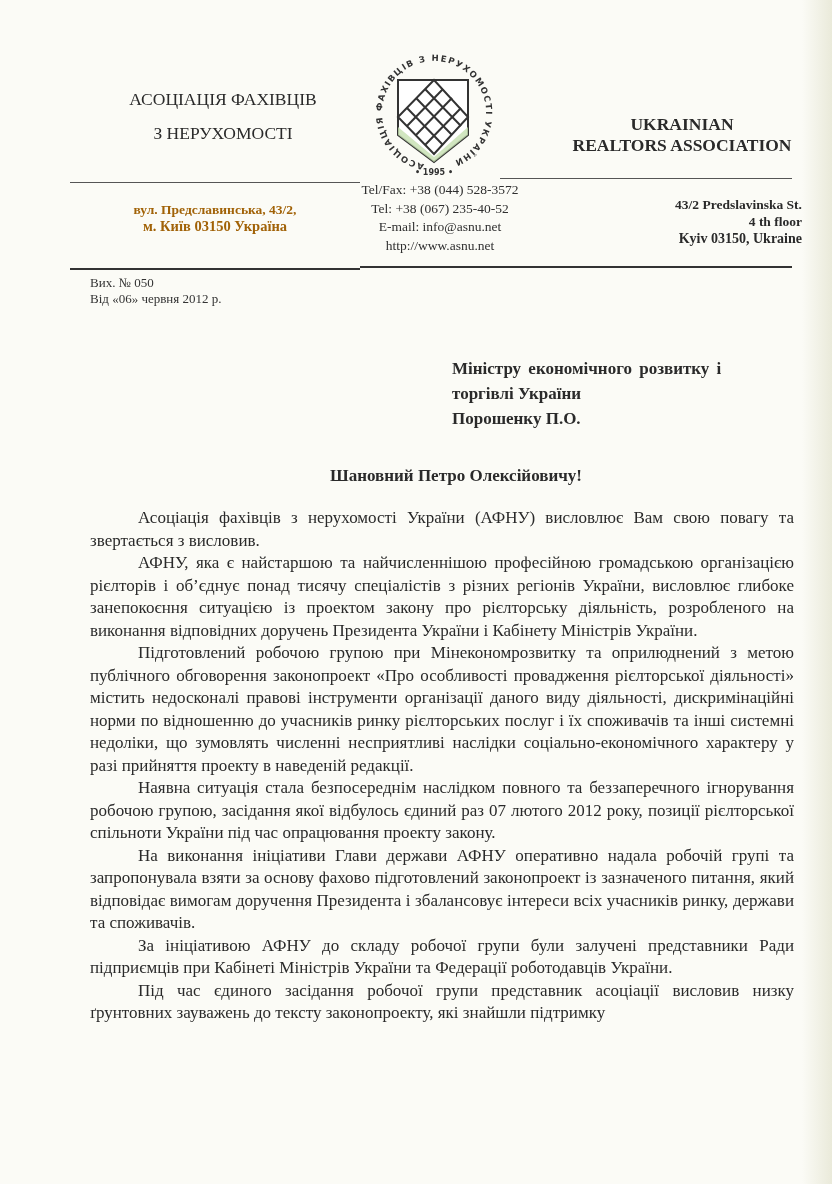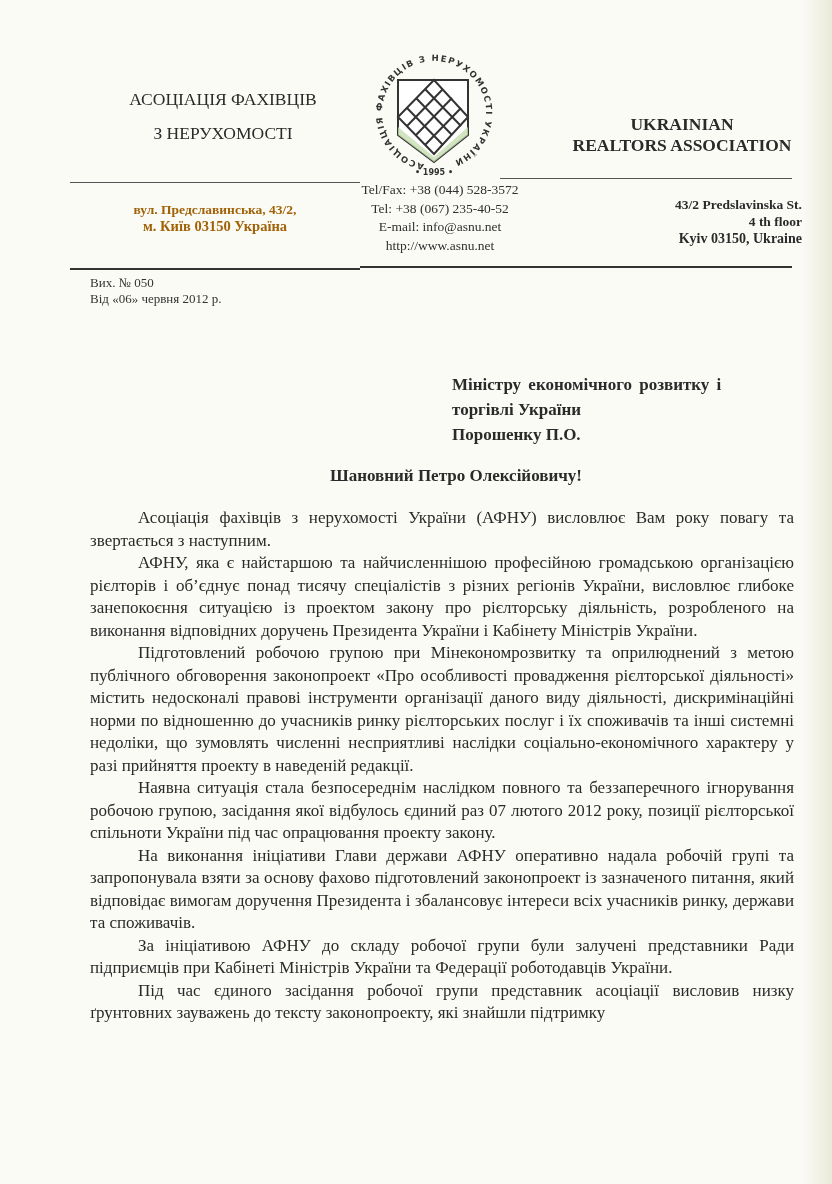--- a/index.html
+++ b/index.html
@@ -35,21 +35,21 @@
   .addr-right {
     position:absolute; left:572px; top:196px; width:230px; text-align:right;
     font-weight:bold; font-size:13.5px; line-height:17px; color:#2a2a2a;
   }
   .addr-right div:last-child{ font-size:14px; }
   .outgoing {
     position:absolute; left:90px; top:275px; font-size:13px; line-height:16px; color:#333;
   }
   .addressee {
     position:absolute; left:452px; top:356px; width:340px;
-    font-weight:bold; font-size:17px; line-height:25px; color:#2a2a2a;margin-top:16px;
+    font-weight:bold; font-size:17px; line-height:25px; color:#2a2a2a;
   }
   .salutation {
     position:absolute; left:0; width:832px; top:466px; text-align:center;
     font-weight:bold; font-size:17px; color:#2a2a2a; padding-left:80px; box-sizing:border-box;
   }
   .body-text {
     position:absolute; left:90px; top:507px; width:704px;
     font-size:17px; line-height:22.5px; color:#2a2a2a; text-align:justify;
   }
   .body-text p { margin:0; text-indent:48px; }
@@ -127,21 +127,21 @@
 
   <div class="addressee">
     <div style="word-spacing:3px;">Міністру  економічного  розвитку  і</div>
     <div>торгівлі України</div>
     <div>Порошенку П.О.</div>
   </div>
 
   <div class="salutation">Шановний Петро Олексійовичу!</div>
 
   <div class="body-text">
-    <p>Асоціація фахівців з нерухомості України (АФНУ) висловлює Вам року повагу та звертається з наступним.</p>
+    <p>Асоціація фахівців з нерухомості України (АФНУ) висловлює Вам свою повагу та звертається з висловив.</p>
     <p>АФНУ, яка є найстаршою та найчисленнішою професійною громадською організацією рієлторів і  об’єднує понад тисячу спеціалістів з різних регіонів України,  висловлює глибоке занепокоєння ситуацією із проектом закону про рієлторську діяльність, розробленого  на виконання відповідних доручень Президента України і Кабінету Міністрів України.</p>
     <p>Підготовлений робочою групою при Мінекономрозвитку та оприлюднений з метою публічного обговорення  законопроект «Про особливості провадження рієлторської діяльності» містить недосконалі правові інструменти організації даного виду діяльності, дискримінаційні норми по відношенню до учасників ринку рієлторських послуг і їх споживачів та інші системні недоліки, що зумовлять численні несприятливі наслідки соціально-економічного характеру у разі прийняття проекту в наведеній редакції.</p>
     <p>Наявна ситуація стала безпосереднім наслідком повного та беззаперечного ігнорування робочою групою, засідання якої відбулось єдиний раз 07 лютого 2012 року,  позиції рієлторської спільноти України під час опрацювання проекту закону.</p>
     <p>На  виконання ініціативи Глави держави АФНУ оперативно надала робочій групі та запропонувала взяти за основу фахово підготовлений законопроект із зазначеного питання, який відповідає вимогам доручення Президента і збалансовує інтереси всіх учасників ринку, держави та споживачів.</p>
     <p>За ініціативою АФНУ до складу робочої групи були залучені представники Ради підприємців при Кабінеті Міністрів України та Федерації роботодавців України.</p>
     <p>Під час єдиного засідання робочої групи представник асоціації висловив низку ґрунтовних зауважень до тексту законопроекту, які знайшли підтримку</p>
   </div>
 
   <div class="shade"></div>
 </div>

